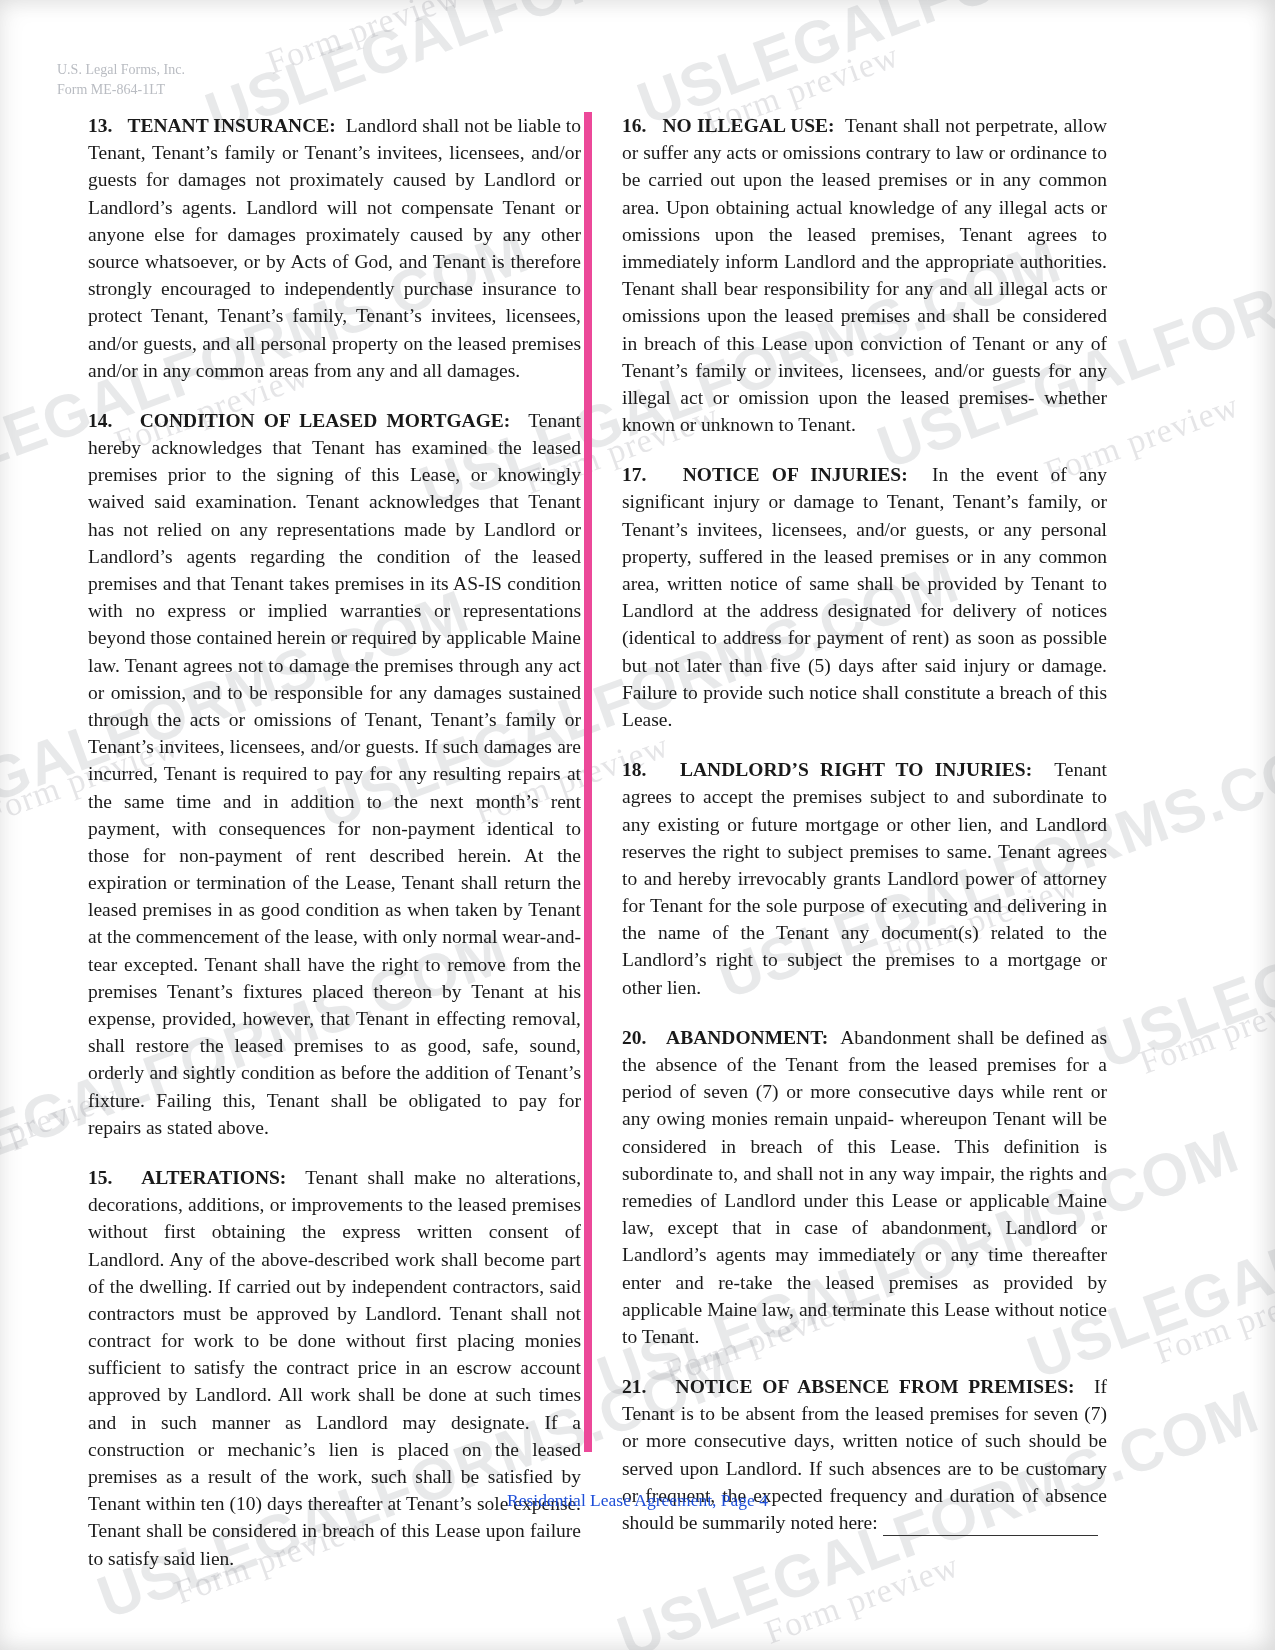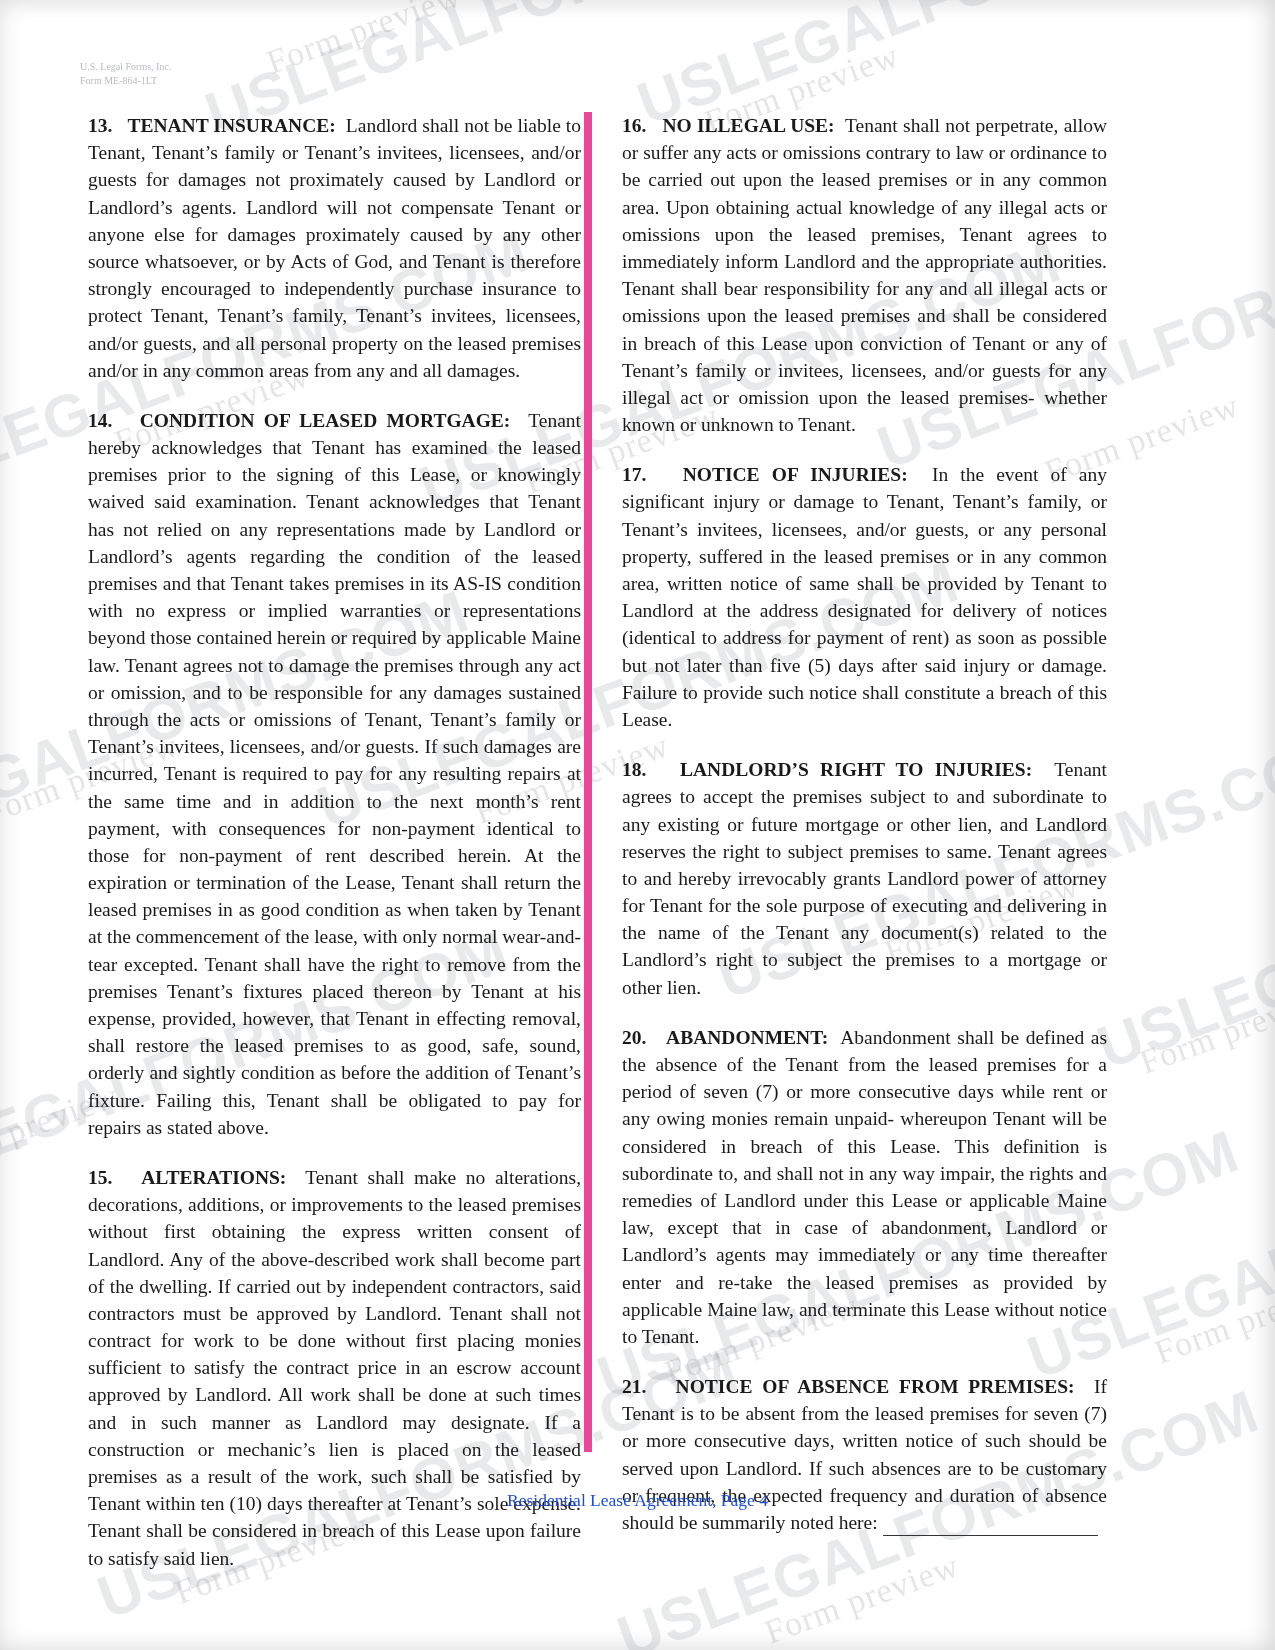--- a/index.html
+++ b/index.html
@@ -55,24 +55,23 @@
   
   .doc-header {
     position: absolute;
     top: 60px;
     left: 57px;
     right: 57px;
     z-index: 3;
     display: flex;
     justify-content: space-between;
     align-items: flex-end;
-    font-size: 10px;
+    font-size: 14px;
     line-height: 1.42;
     color: #b9bcc2;
-    margin-left: 23px;
   }
   .doc-header .left  { text-align: left; }
   .doc-header .right { text-align: right; padding-top: 10px; padding-right: 148px;}
 
   
   .content {
     position: absolute;
     top: 112px;
     left: 88px;
     width: 1035px;

